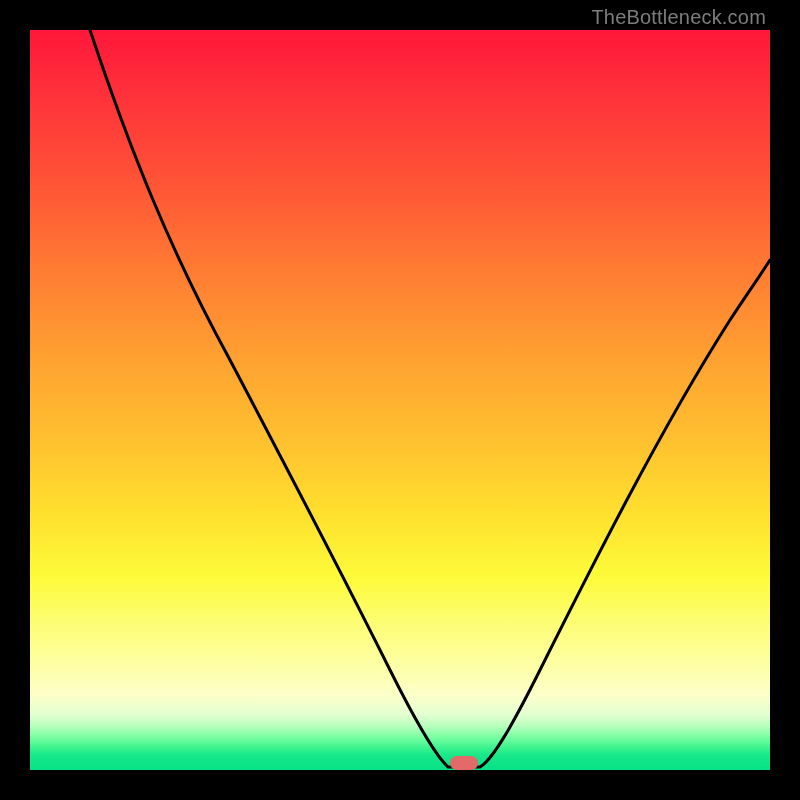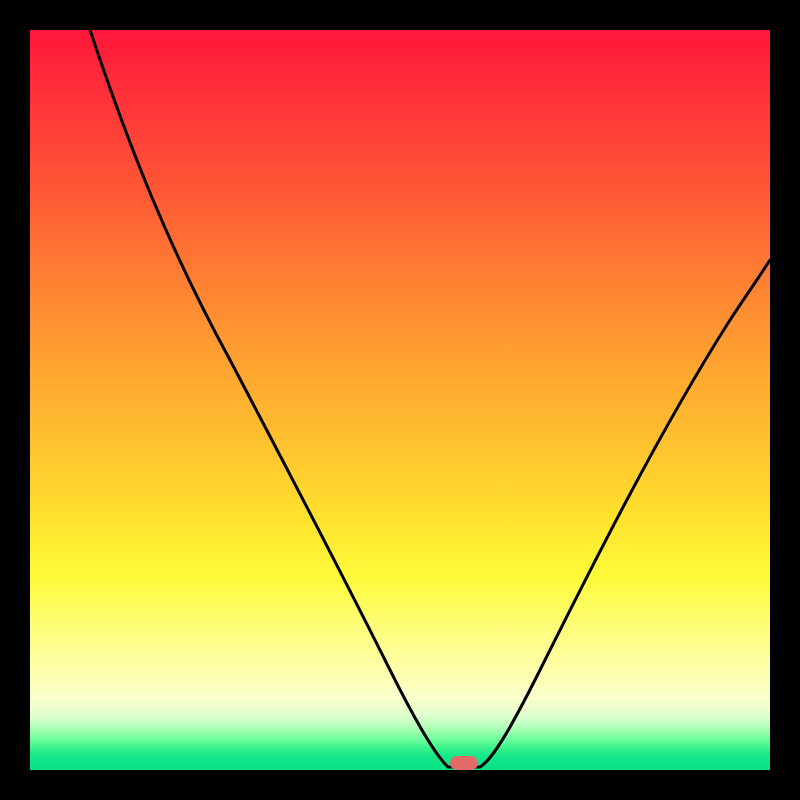--- a/index.html
+++ b/index.html
@@ -82,14 +82,15 @@
              C 250 425, 300 520, 360 640
              C 385 690, 405 725, 418 737
              L 450 737
              C 462 730, 480 700, 510 640
              C 560 540, 630 400, 700 290
              C 720 260, 735 238, 740 230"></path>
   </svg>
 
   <div class="marker" style="left:450px;bottom:30px;"></div>
 
+  <div class="watermark">TheBottleneck.com</div>
 
 </div>
 
 </body></html>

